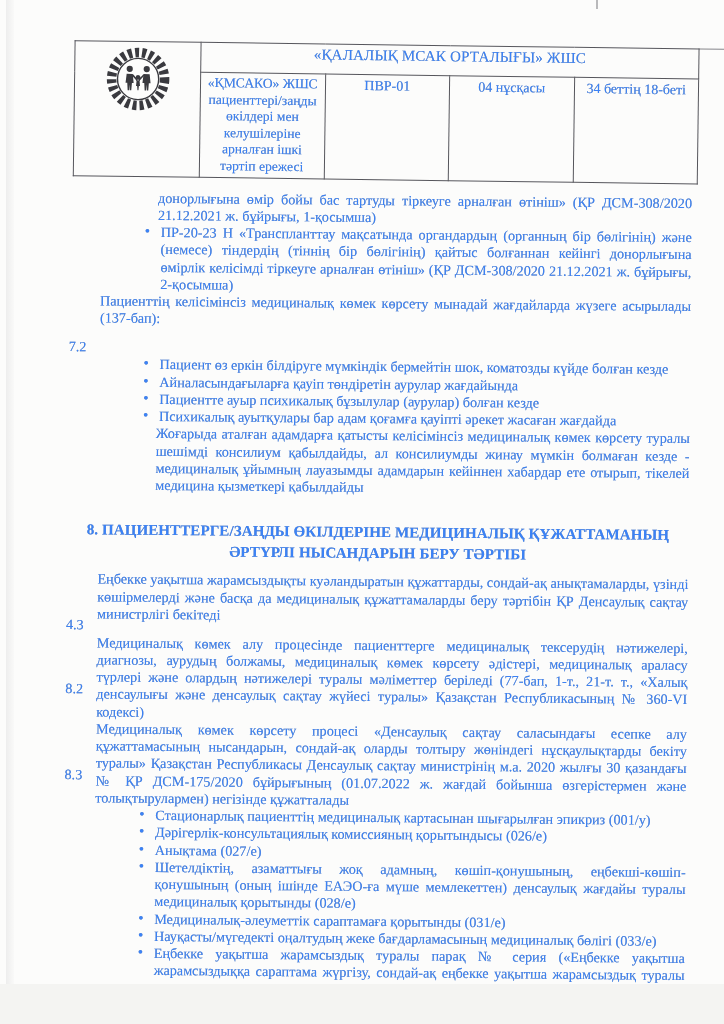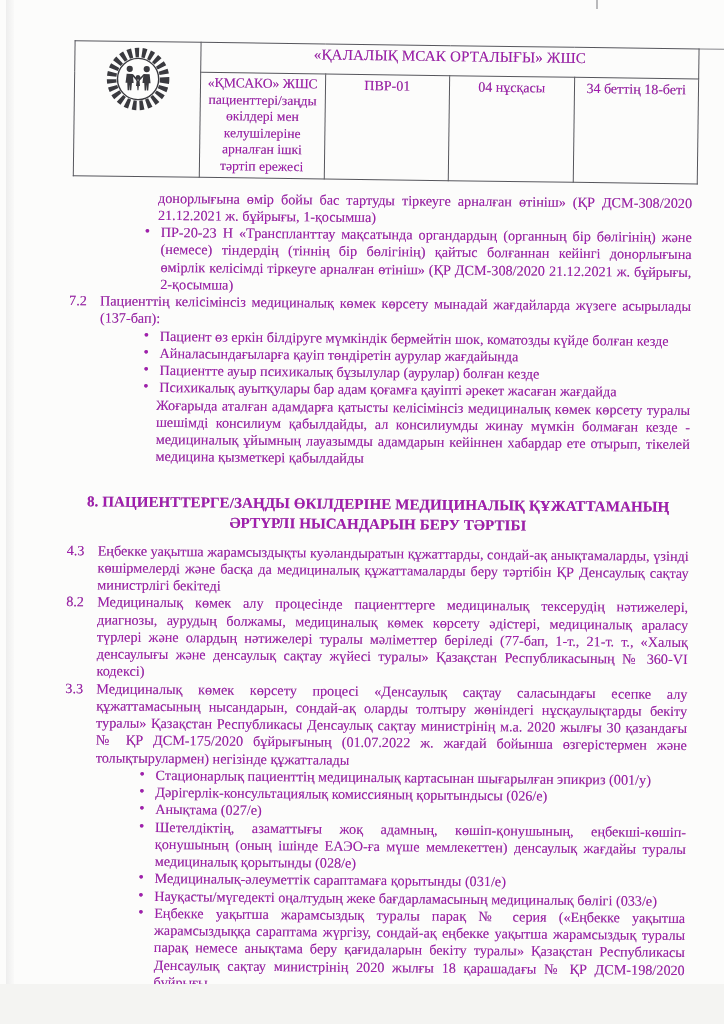--- a/index.html
+++ b/index.html
@@ -7,21 +7,21 @@
     width:724px; height:1024px;
     background:#f4f4f2;
     overflow:hidden;
     font-family:"Liberation Serif","DejaVu Serif",serif;
   }
   .page {
     position:relative;
     width:724px; height:984px;
     background:#fcfcfb;
     overflow:hidden;
-    color:#a21caf;
+    color:#3b82f6;
   }
   
   .edge-band {
     position:absolute; left:6px; top:0; bottom:0; width:8px;
     background:linear-gradient(to right, rgba(110,110,118,0.10), rgba(110,110,118,0.02));
     z-index:1;
   }
   .top-tick {
     position:absolute; left:596px; top:0; width:2px; height:9px;
     background:rgba(60,60,70,0.35); z-index:1;
@@ -78,21 +78,21 @@
   }
   .hang { margin:0 0 0 88px; }
   ul.dots { list-style:none; margin:0 0 0 73px; padding:0; }
   ul.dots li { position:relative; padding-left:18px; }
   ul.dots li::before {
     content:"\2022";
     position:absolute; left:2px; top:-1px;
     font-size:15px;
   }
   .item { display:flex; margin:0; }
-  .item .num { width:31px; flex:0 0 31px; }
+  .item .num { width:31px; flex:0 0 31px;margin-top:46px; }
   .item .txt { flex:1; text-align:justify; }
   h2.section {
     font-size:15px; font-weight:bold;
     text-align:center;
     line-height:20.5px;
     max-width:600px;
     margin:26px auto 10px auto;
     letter-spacing:0.1px;
   }
   .logo-svg { display:block; margin:0 auto; }
@@ -168,21 +168,21 @@
         <span class="num">4.3</span>
         <span class="txt">Еңбекке уақытша жарамсыздықты куәландыратын құжаттарды, сондай-ақ анықтамаларды, үзінді көшірмелерді және басқа да медициналық құжаттамаларды беру тәртібін ҚР Денсаулық сақтау министрлігі бекітеді</span>
       </div>
 
       <div class="item">
         <span class="num">8.2</span>
         <span class="txt">Медициналық көмек алу процесінде пациенттерге медициналық тексерудің нәтижелері, диагнозы, аурудың болжамы, медициналық көмек көрсету әдістері, медициналық араласу түрлері және олардың нәтижелері туралы мәліметтер беріледі (77-бап, 1-т., 21-т. т., «Халық денсаулығы және денсаулық сақтау жүйесі туралы» Қазақстан Республикасының № 360-VI кодексі)</span>
       </div>
 
       <div class="item">
-        <span class="num">3.3</span>
+        <span class="num">8.3</span>
         <span class="txt">Медициналық көмек көрсету процесі «Денсаулық сақтау саласындағы есепке алу құжаттамасының нысандарын, сондай-ақ оларды толтыру жөніндегі нұсқаулықтарды бекіту туралы» Қазақстан Республикасы Денсаулық сақтау министрінің м.а. 2020 жылғы 30 қазандағы № ҚР ДСМ-175/2020 бұйрығының (01.07.2022 ж. жағдай бойынша өзгерістермен және толықтырулармен) негізінде құжатталады</span>
       </div>
 
       <ul class="dots">
         <li>Стационарлық пациенттің медициналық картасынан шығарылған эпикриз (001/у)</li>
         <li>Дәрігерлік-консультациялық комиссияның қорытындысы (026/е)</li>
         <li>Анықтама (027/е)</li>
         <li>Шетелдіктің, азаматтығы жоқ адамның, көшіп-қонушының, еңбекші-көшіп-қонушының (оның ішінде ЕАЭО-ға мүше мемлекеттен) денсаулық жағдайы туралы медициналық қорытынды (028/е)</li>
         <li>Медициналық-әлеуметтік сараптамаға қорытынды (031/е)</li>
         <li>Науқасты/мүгедекті оңалтудың жеке бағдарламасының медициналық бөлігі (033/е)</li>

